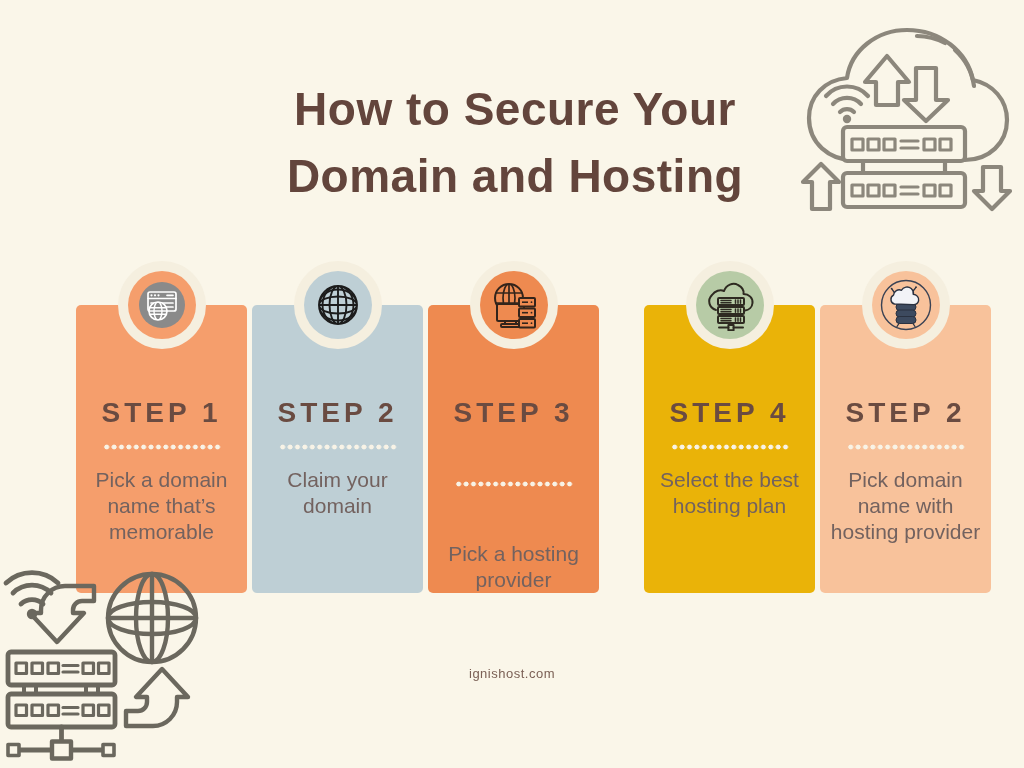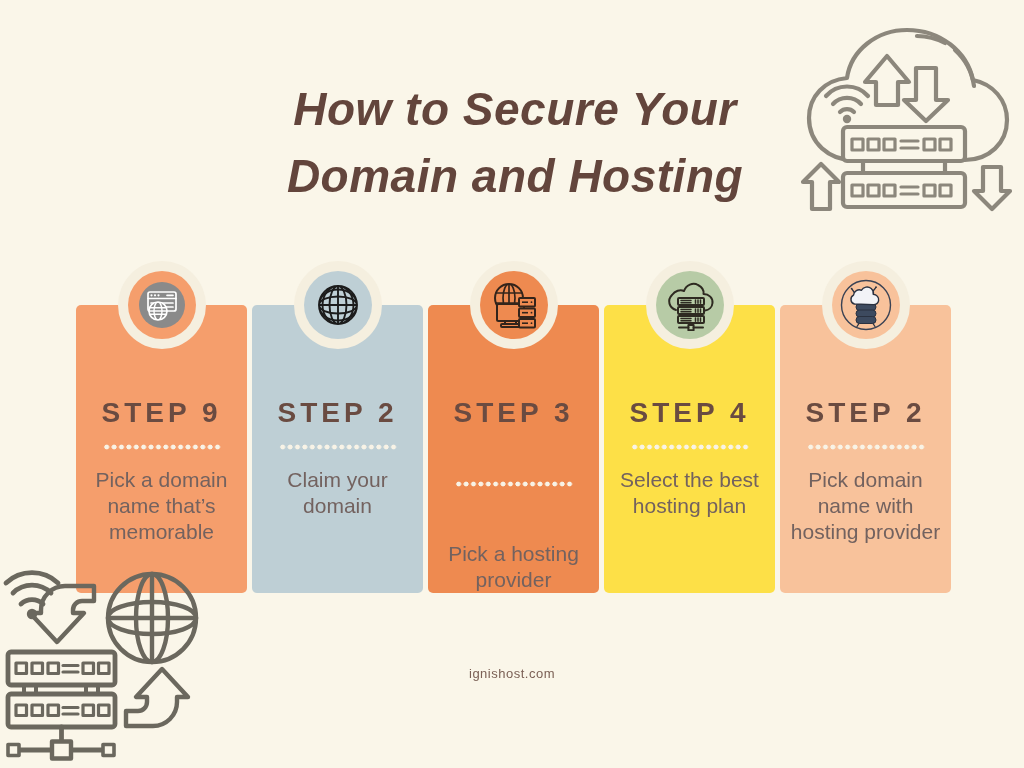--- a/index.html
+++ b/index.html
@@ -3,21 +3,21 @@
 <meta charset="utf-8">
 <style>
   * { margin:0; padding:0; box-sizing:border-box; }
   html,body { width:1024px; height:768px; }
   body { font-family:"Liberation Sans", sans-serif; background:#FAF6E9; position:relative; overflow:hidden; }
 
   .stage { position:absolute; left:0; top:0; width:1024px; height:768px; background:#FAF6E9; }
 
   
   .title { position:absolute; left:112px; top:76px; width:806px; text-align:center;
-           color:#63453C; font-weight:700; font-size:46px; line-height:67px; letter-spacing:0.5px;font-style:italic; }
+           color:#63453C; font-weight:700; font-size:46px; line-height:67px; letter-spacing:0.5px; }
 
   
   .illus-tr { position:absolute; left:795px; top:12px; }
   .illus-bl { position:absolute; left:2px; top:556px; z-index:6; }
 
   
   .cards { position:absolute; left:76px; top:305px; display:flex; gap:5px; z-index:2; }
   .card { width:171px; height:288px; border-radius:5px; position:relative;
           display:flex; flex-direction:column; align-items:center; }
 
@@ -154,21 +154,21 @@
             <circle cx="20" cy="30" r="9" fill="#8A8A8A" stroke="#FFFFFF" stroke-width="1.7"></circle>
             <g stroke="#FFFFFF" stroke-width="1.4" fill="none" clip-path="url(#clip-g1)">
               <ellipse cx="20" cy="30" rx="4" ry="9"></ellipse>
               <line x1="11" y1="26.8" x2="29" y2="26.8"></line>
               <line x1="11" y1="30" x2="29" y2="30"></line>
               <line x1="11" y1="33.2" x2="29" y2="33.2"></line>
             </g>
           </svg>
         </div>
       </div>
-      <div class="step-label">STEP 9</div>
+      <div class="step-label">STEP 1</div>
       <div class="dots"></div>
       <div class="step-desc">Pick a domain name that’s memorable</div>
     </div>
 
     <div class="card" style="background-color: rgb(190, 207, 213);">
       <div class="badge">
         <div class="badge-inner" style="background-color: rgb(190, 207, 213);">
           <svg width="48" height="48" viewBox="0 0 48 48">
             <clipPath id="clip-g2">
                 <circle cx="24" cy="24" r="19"></circle>
@@ -225,21 +225,21 @@
                 <circle cx="43.5" cy="44.2" r="0.9"></circle>
             </g>
           </svg>
         </div>
       </div>
       <div class="step-label">STEP 3</div>
       <div class="dots"></div>
       <div class="step-desc">Pick a hosting provider</div>
     </div>
 
-    <div class="card" style="background-color: #fde047;">
+    <div class="card" style="background-color: #eab308; margin-left: 40px;">
       <div class="badge">
         <div class="badge-inner" style="background-color: rgb(183, 203, 166);">
           <svg width="52" height="52" viewBox="0 0 52 52">
             <g stroke="#2E2A21" stroke-width="2" fill="none" stroke-linecap="round" stroke-linejoin="round">
               <path d="M12,31 C5,29 3,21 8,16 C11,12 16,10 20,12 C22,6 29,3 34,6 C38,8 40,11.5 39.5,15 C45,15 49,19 48.5,24 C48.2,28 45,31 41,31.5"></path>
               <rect x="14" y="19" width="26" height="7" rx="1" fill="#B7CBA6"></rect>
               <rect x="14" y="28" width="26" height="7" rx="1" fill="#B7CBA6"></rect>
               <rect x="14" y="37" width="26" height="7" rx="1" fill="#B7CBA6"></rect>
               <g stroke-width="1.5">
                 <path d="M17,21.4 h10 M17,23.8 h10 M31.5,20.9 v3.4 M34,20.9 v3.4 M36.5,20.9 v3.4"></path>

